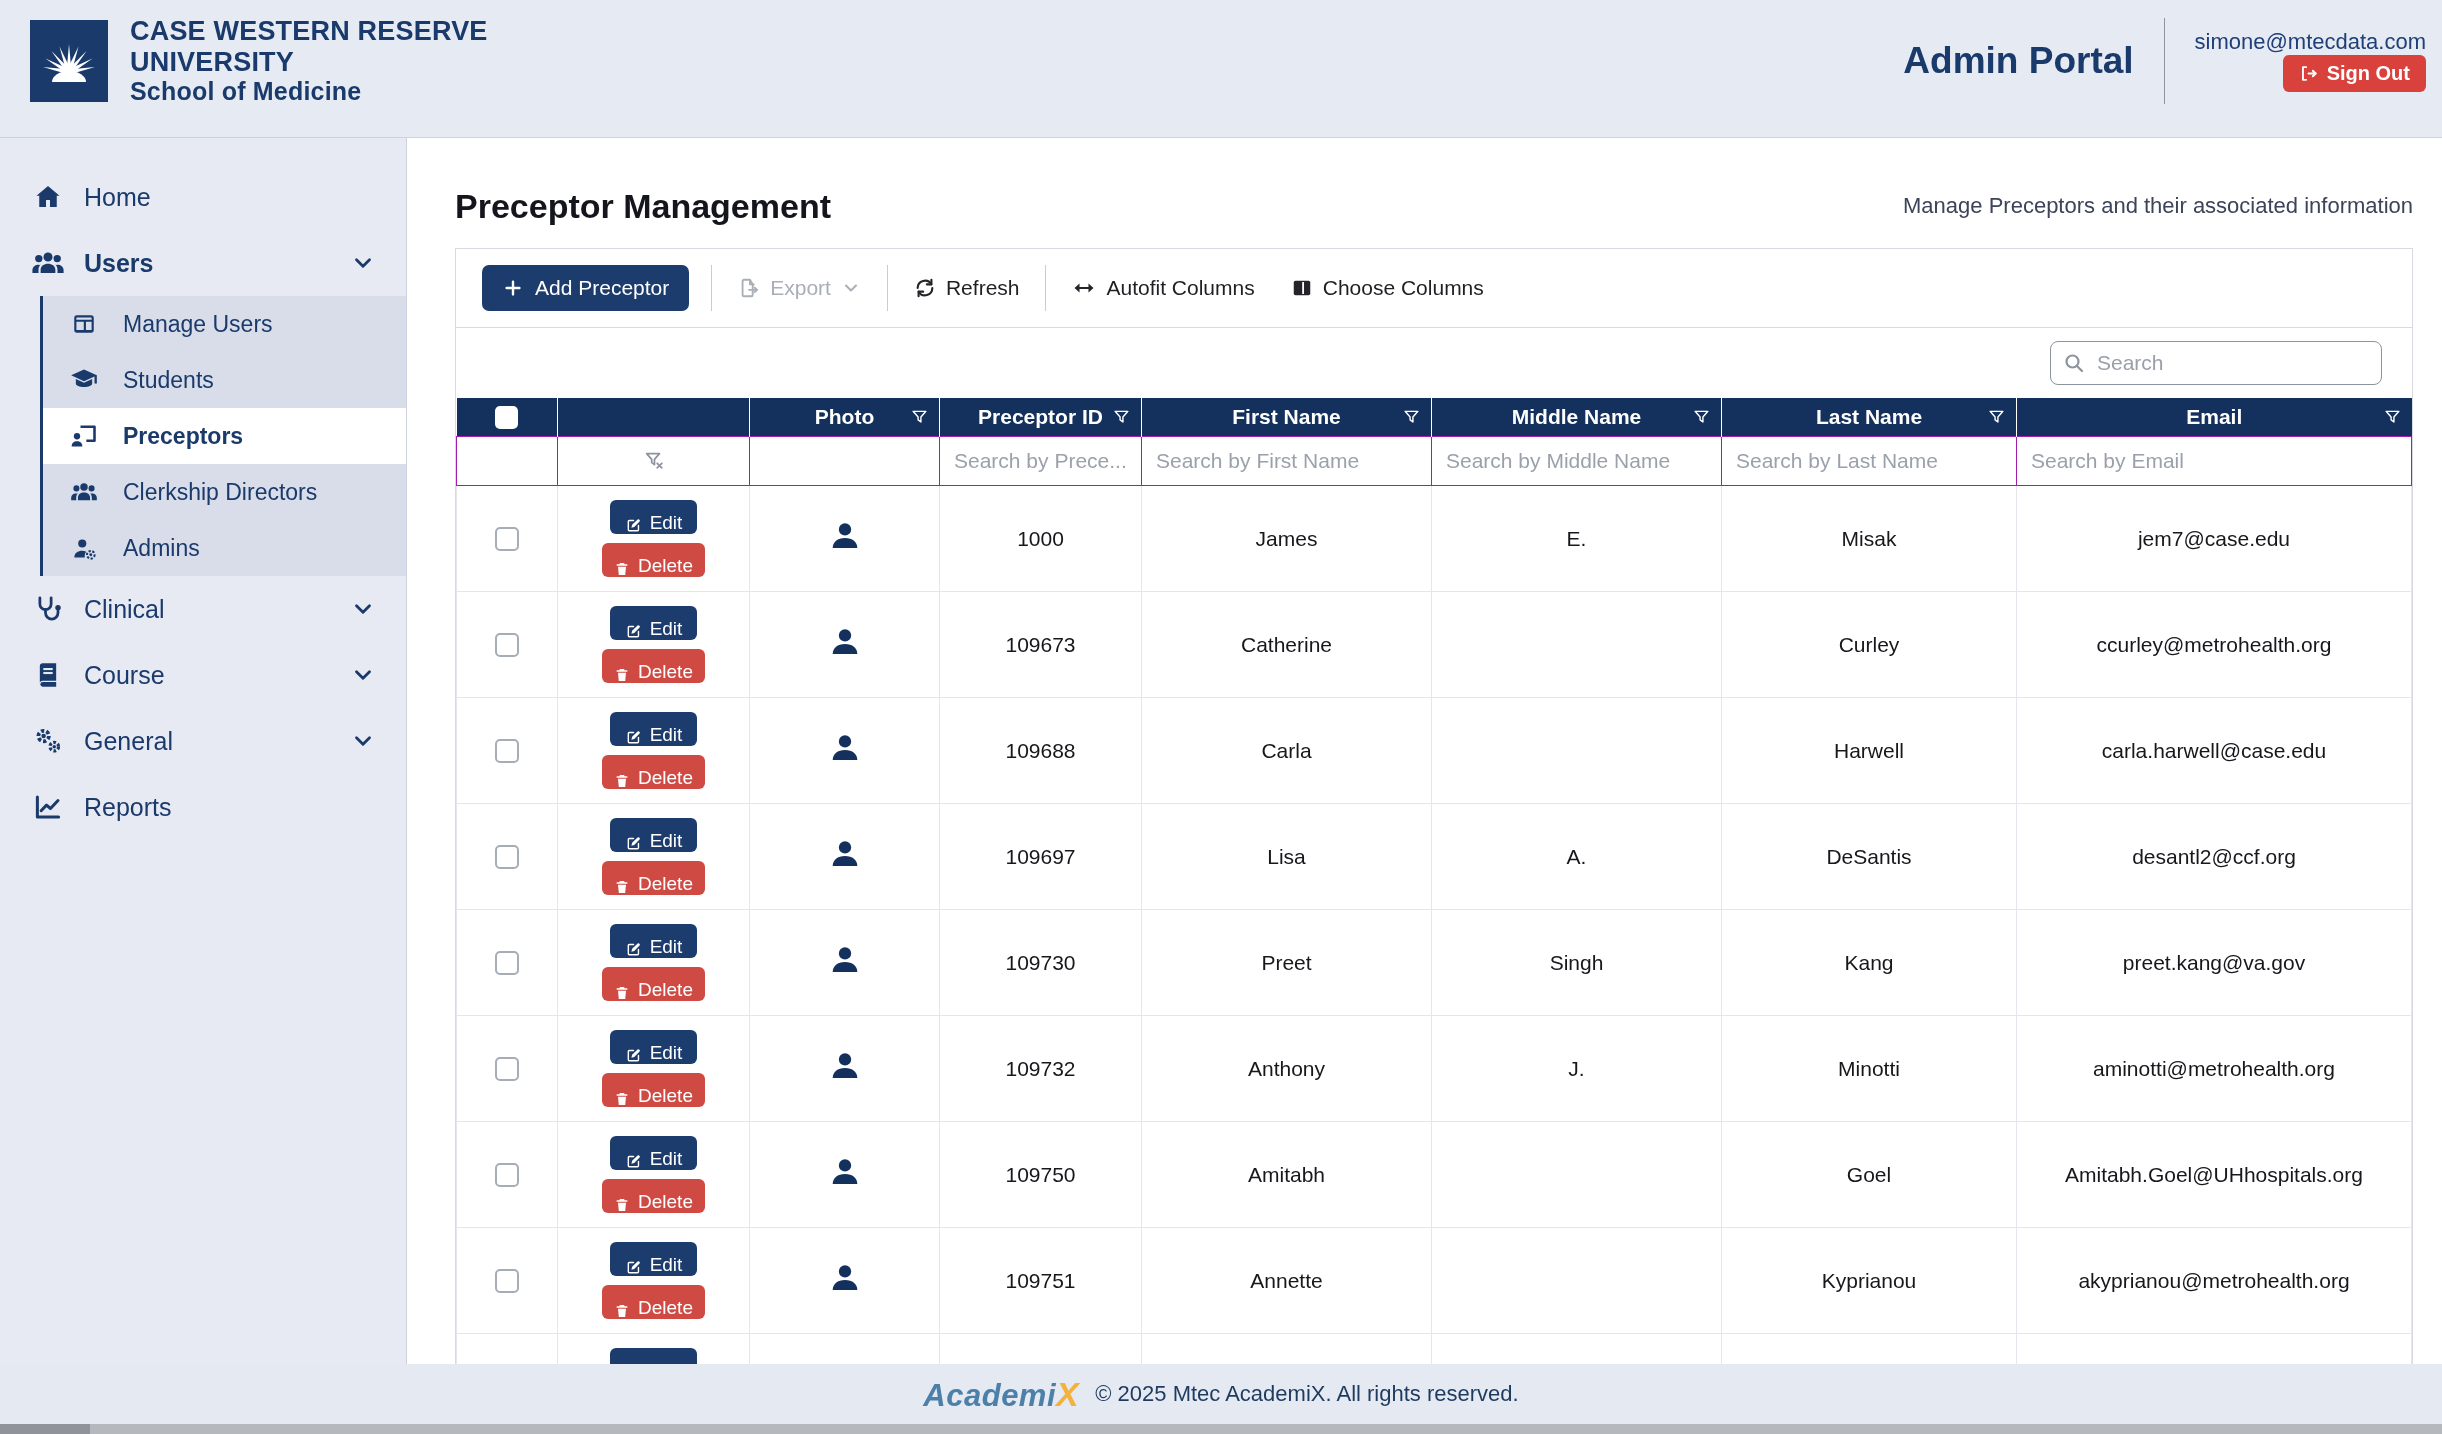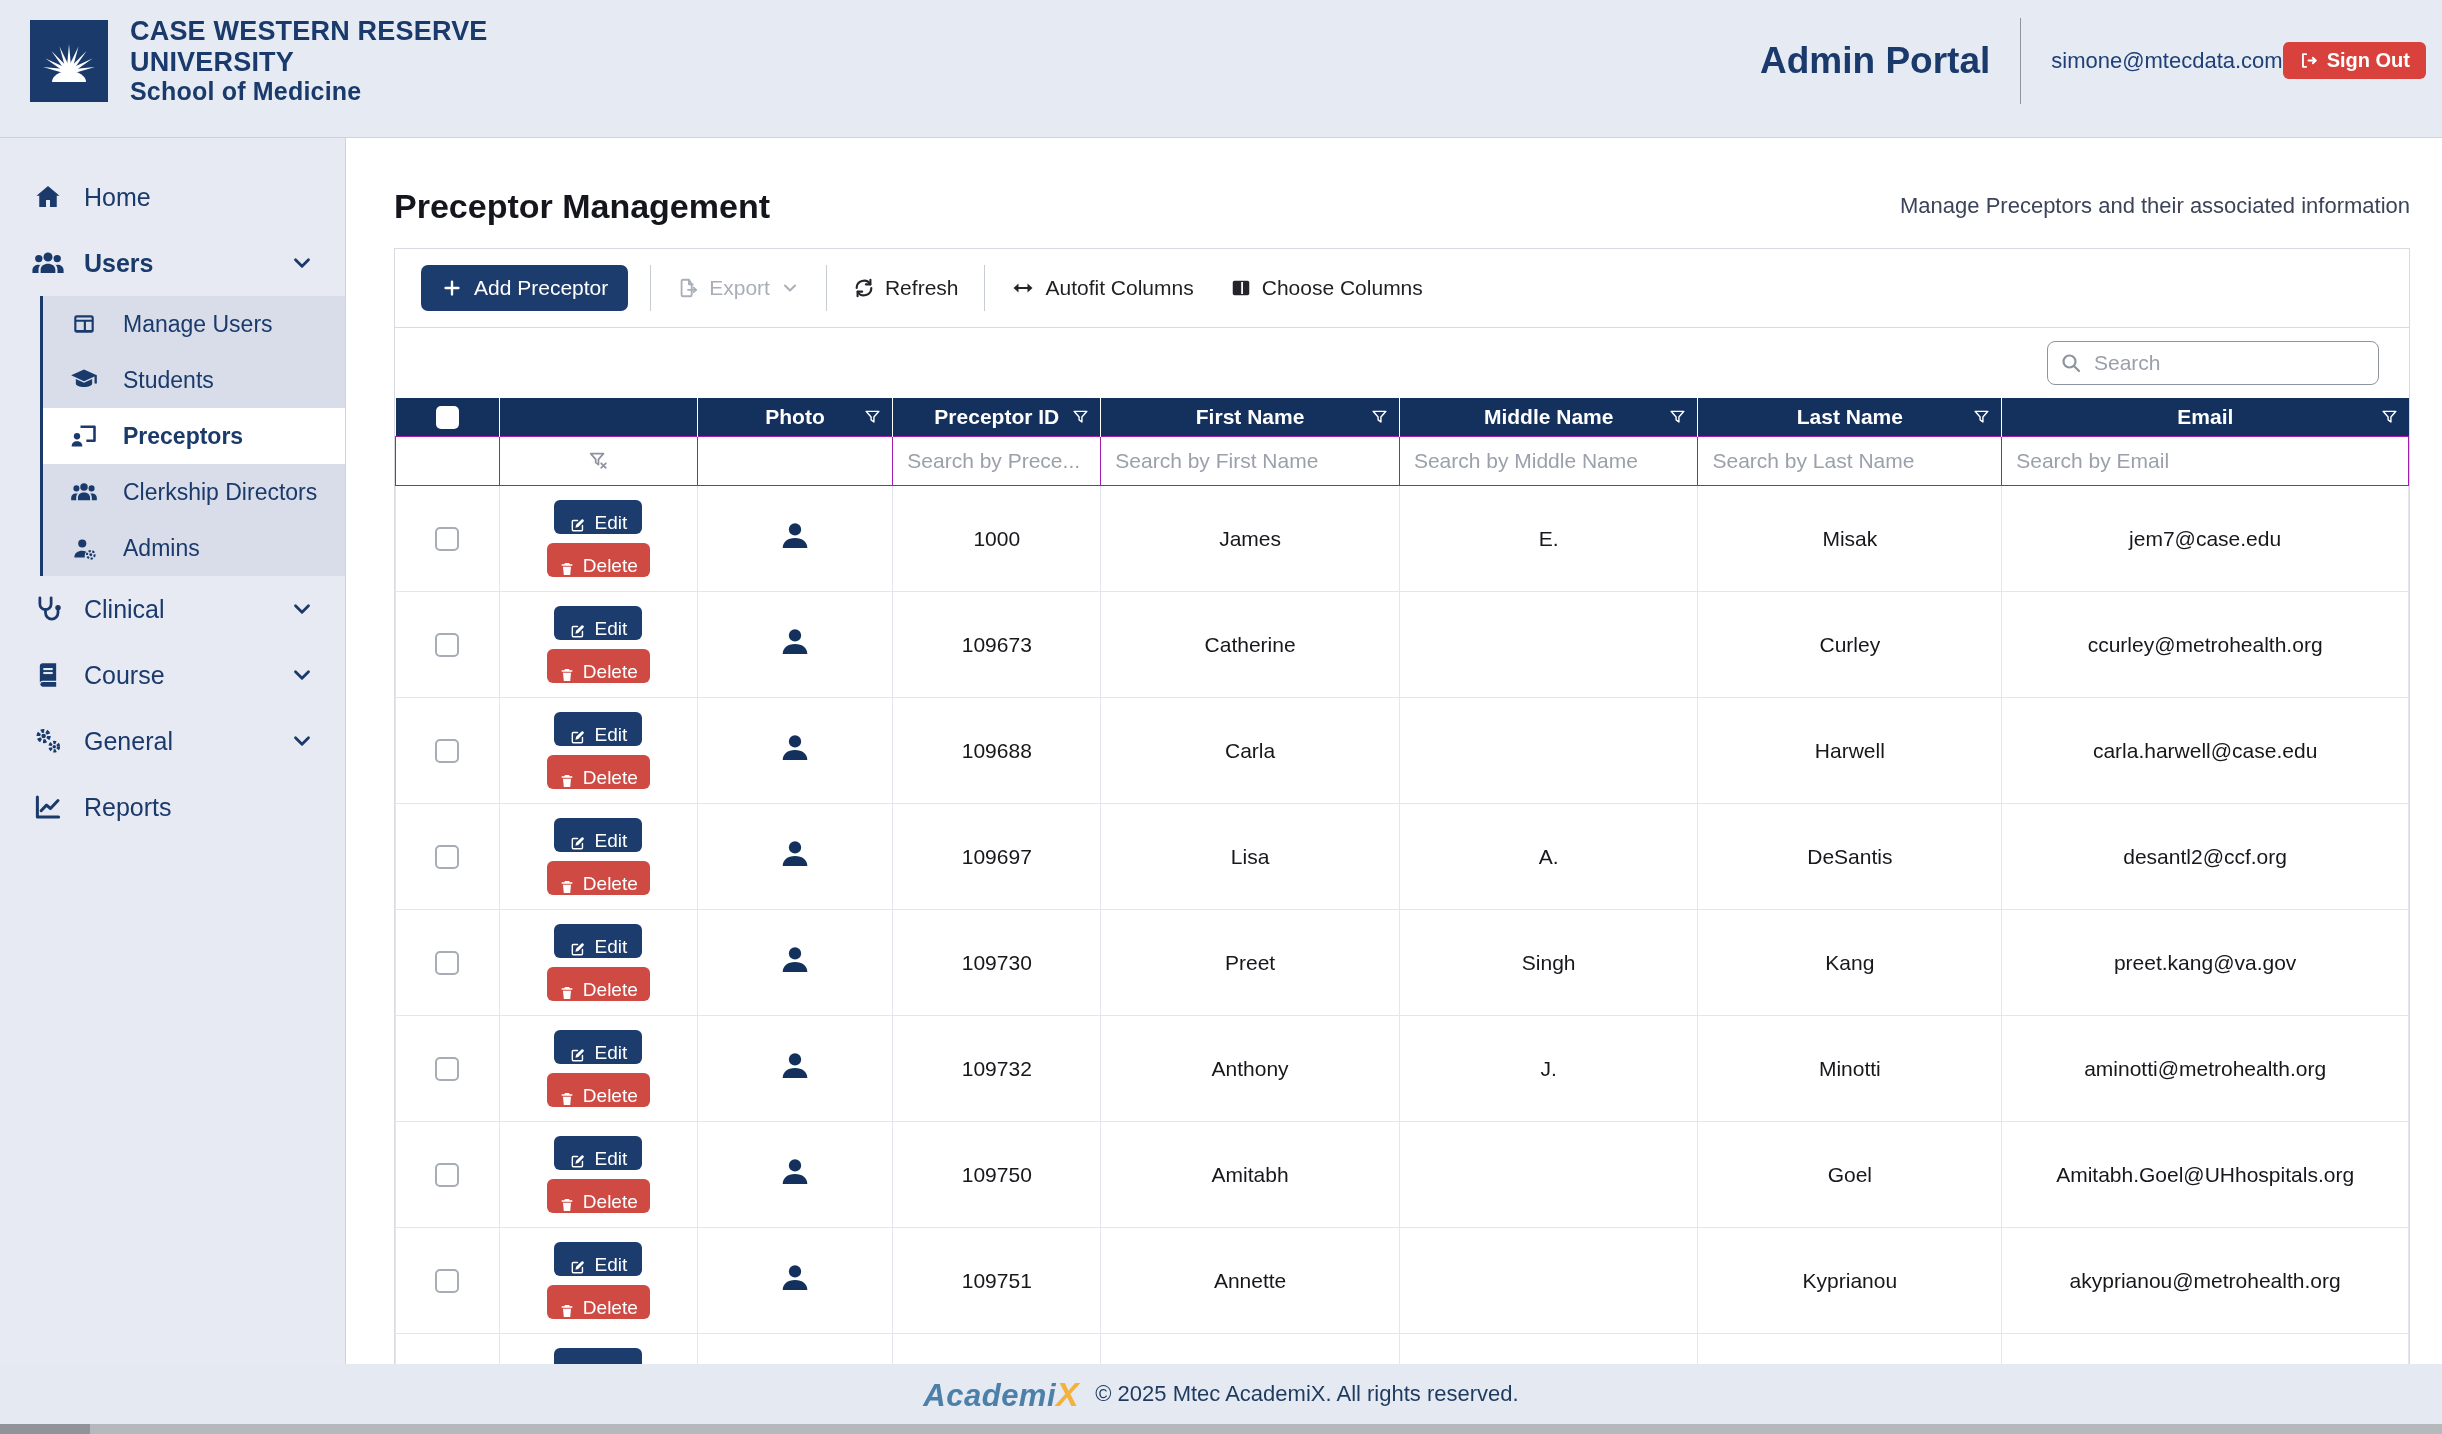--- a/index.html
+++ b/index.html
@@ -11,29 +11,29 @@
     display:flex;align-items:center;padding:0 12px 16px 30px;box-sizing:border-box;}
   .brand{display:flex;align-items:center;gap:22px;}
   .brand-logo{width:78px;height:82px;display:block;}
   .brand-text{color:#1a3a6b;font-weight:bold;line-height:1.12;letter-spacing:.2px;}
   .brand-line1,.brand-line2{font-size:27px;}
   .brand-line3{font-size:25px;}
   .topbar-spacer{flex:1;}
   .topbar-right{display:flex;align-items:center;gap:30px;}
   .portal-title{color:#1a3a6b;font-size:37px;font-weight:bold;}
   .topbar-divider{width:1px;height:86px;background:#8d93a0;}
-  .user-block{display:flex;flex-direction:row;align-items:center;padding-right:4px;}
+  .user-block{display:flex;flex-direction:column;align-items:flex-end;padding-right:4px;}
   .user-email{color:#1e3f77;font-size:22px;}
   .signout-btn{display:inline-flex;align-items:center;gap:9px;background:#d8413c;color:#fff;
     border:none;border-radius:6px;font-size:20px;font-weight:bold;padding:7px 16px;cursor:pointer;
     font-family:inherit;}
 
   
   .shell{display:flex;height:1295px;}
-  .sidebar{width:346px;background:#e7eaf3;border-right:1px solid #ccd2df;box-sizing:border-box;
+  .sidebar{width:407px;background:#e7eaf3;border-right:1px solid #ccd2df;box-sizing:border-box;
     padding-top:26px;flex:none;color:#1a3a6b;}
   .nav-item{height:66px;display:flex;align-items:center;padding-left:30px;font-size:25px;
     color:#1a3a6b;cursor:pointer;}
   .nav-item .nav-icon{width:36px;display:inline-flex;justify-content:center;}
   .nav-item .nav-label{margin-left:18px;font-weight:500;}
   .nav-item.bold .nav-label{font-weight:bold;}
   .nav-chevron{margin-left:auto;margin-right:30px;display:inline-flex;}
   .submenu{margin-left:40px;border-left:3px solid #1a3a6b;background:#d8dde9;}
   .sub-item{height:56px;display:flex;align-items:center;padding-left:26px;font-size:23px;
     color:#1a3a6b;cursor:pointer;}

